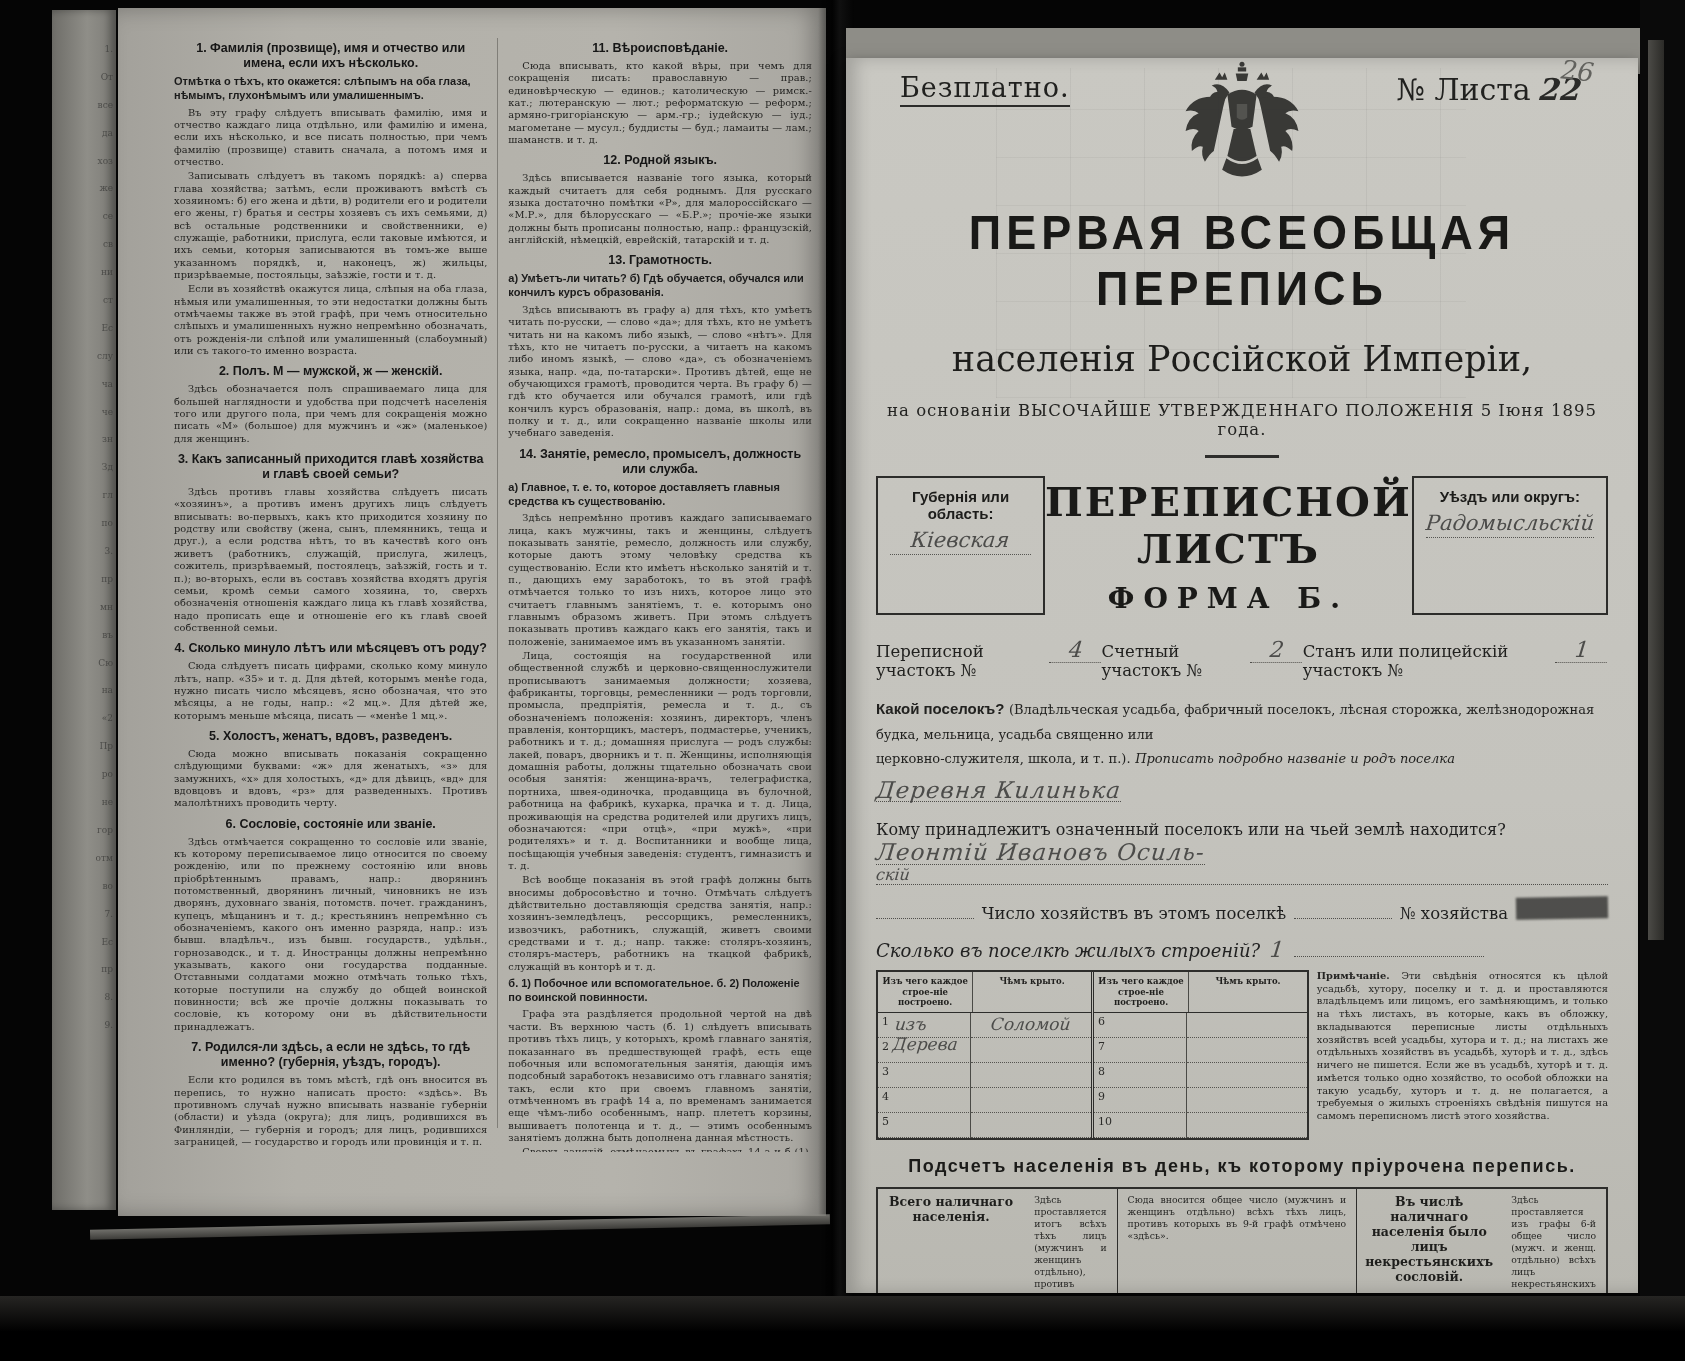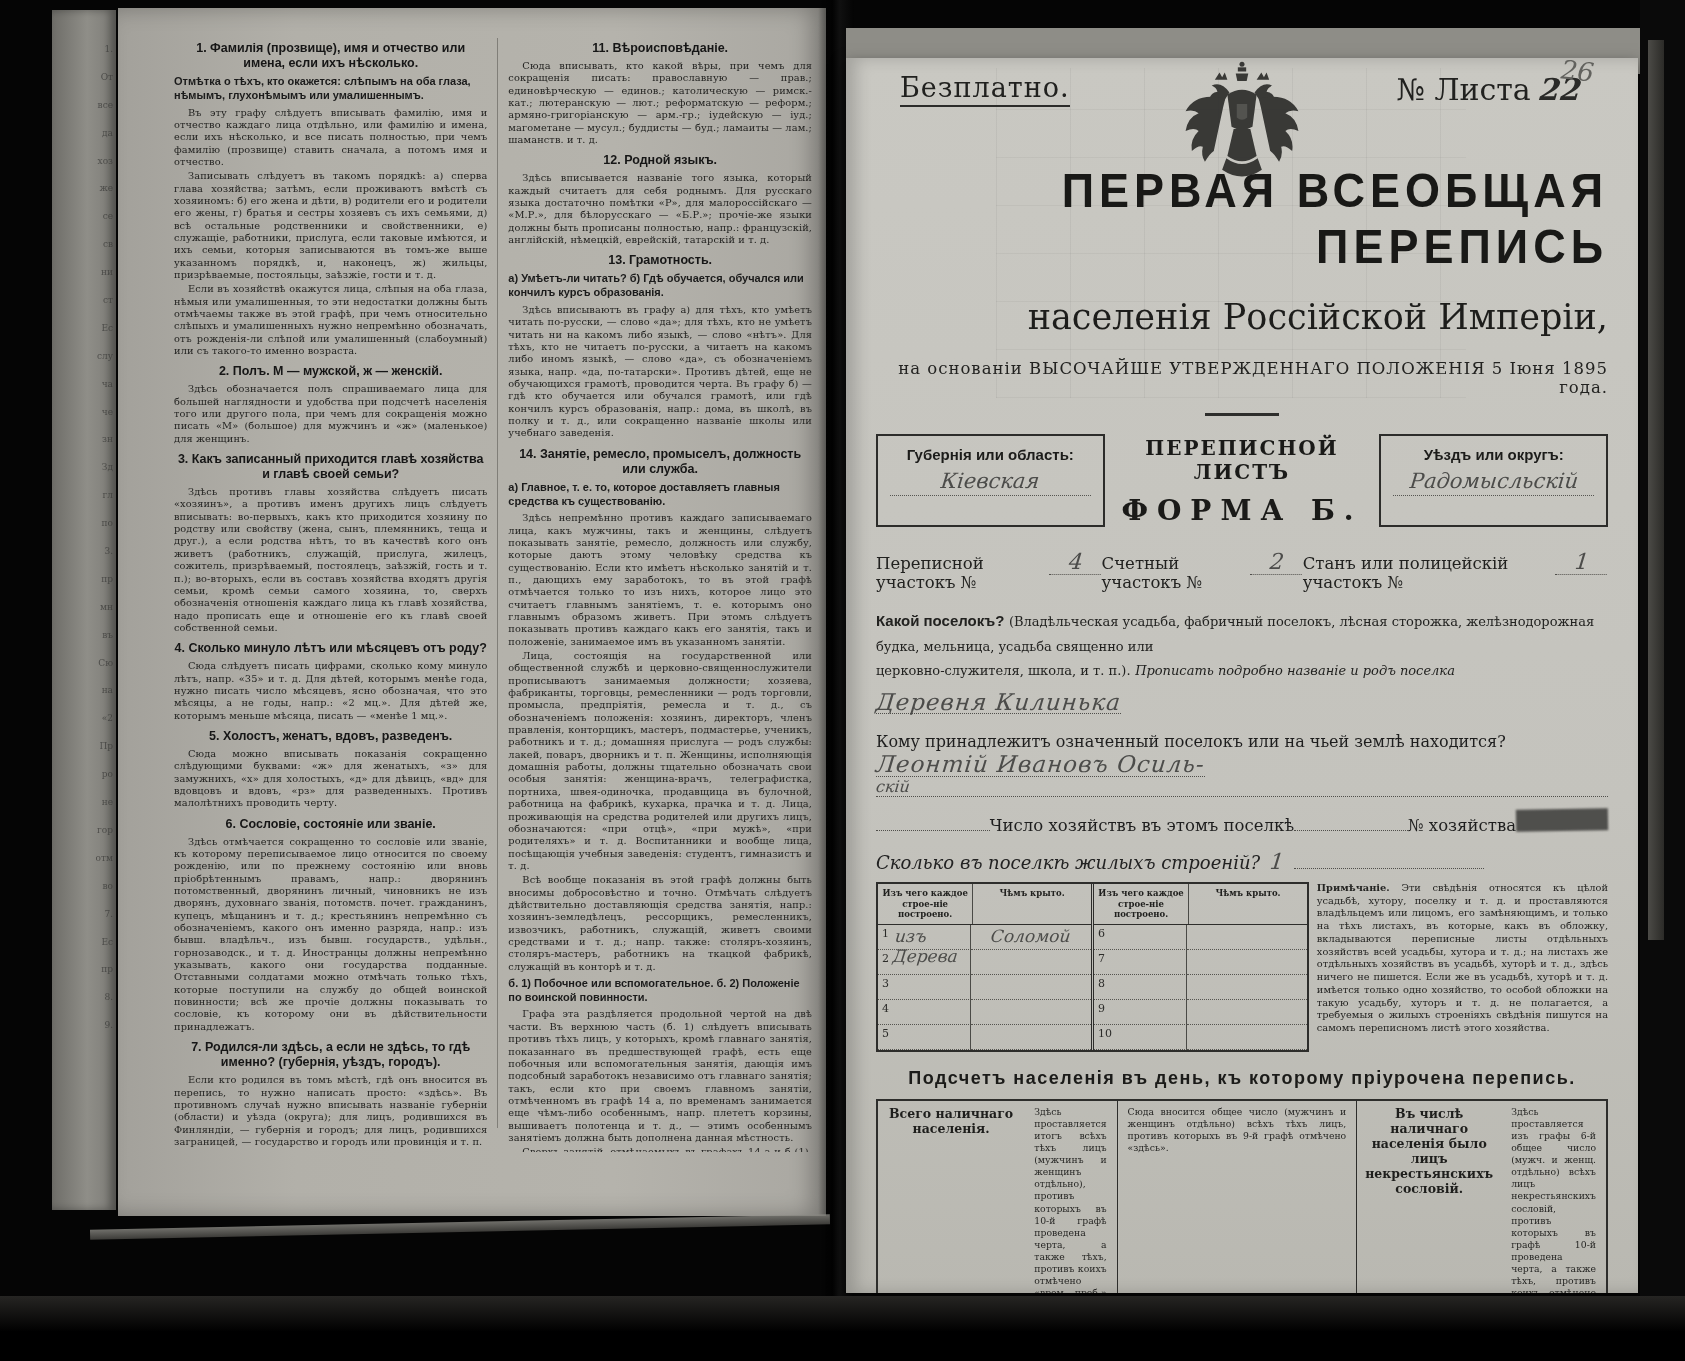--- a/index.html
+++ b/index.html
@@ -45,45 +45,45 @@
   .rp-header{display:flex;justify-content:space-between;align-items:flex-start;position:relative;z-index:2;}
   .free-label{font-size:27px;letter-spacing:1px;margin-left:24px;border-bottom:2px solid #2c2c2a;
     padding-bottom:2px;color:#21211f;}
   .sheet-no{font-size:30px;margin-right:26px;color:#21211f;white-space:nowrap;}
   .hw{font-style:italic;color:#4c4c4a;transform:skewX(-6deg);display:inline-block;
     font-family:"DejaVu Serif",serif;}
   .sheet-no .hw{font-size:30px;color:#2a2a28;font-weight:bold;}
   .corner-note{position:absolute;right:14px;top:-16px;font-size:26px;color:#62625e;
     font-style:italic;transform:rotate(6deg);}
   .eagle{position:absolute;left:50%;top:2px;transform:translateX(-50%);z-index:1;opacity:.92;}
-  .title-block{text-align:right;margin-top:60px;position:relative;z-index:2;}
+  .title-block{text-align:center;margin-top:102px;position:relative;z-index:2;}
   .title1{font-family:"Liberation Sans",sans-serif;font-weight:bold;font-size:45px;
     letter-spacing:5px;color:#191917;transform:scaleY(1.08);}
   .title2{font-size:35px;margin-top:26px;color:#1d1d1b;}
   .title3{font-size:16.5px;margin-top:22px;letter-spacing:1px;color:#232321;}
   .title-rule{width:74px;height:0;border-top:3px solid #2e2e2c;margin:16px auto 0 auto;}
   .formhead{display:flex;justify-content:space-between;align-items:stretch;margin-top:18px;}
   .fh-box{border:2px solid #2c2c2a;width:218px;padding:10px 12px 6px 12px;}
   .fh-label{font-family:"Liberation Sans",sans-serif;font-weight:bold;font-size:15px;text-align:center;color:#1c1c1a;}
   .fh-value{margin-top:6px;text-align:center;border-bottom:1px dotted #565652;padding-bottom:2px;}
   .fh-value .hw{font-size:21px;}
   .fh-center{text-align:center;padding-top:2px;}
-  .fh-t1{font-size:20px;font-weight:bold;letter-spacing:2px;color:#1a1a18;}
+  .fh-t1{font-size:40px;font-weight:bold;letter-spacing:2px;color:#1a1a18;}
   .fh-t2{font-size:28px;font-weight:bold;letter-spacing:9px;margin-top:10px;color:#1a1a18;}
   .uchastki{margin-top:22px;font-size:16.5px;display:flex;align-items:baseline;gap:0;color:#21211f;}
   .u-val{font-size:22px;min-width:52px;text-align:center;border-bottom:1px dotted #504f4b;}
   .settlement{margin-top:16px;font-size:14.5px;line-height:1.7;color:#222220;}
   .q-bold{font-family:"Liberation Sans",sans-serif;font-weight:bold;font-size:15px;}
   .q-note{font-size:13px;}
   .q-instr{font-style:italic;font-size:13px;}
   .settle-val .hw,.owner-line .hw{font-size:23px;letter-spacing:1px;}
   .dotline{border-bottom:1px dotted #504f4b;}
   .owner-line{margin-top:10px;font-size:16px;}
   .owner2{border-bottom:1px dotted #504f4b;font-size:16px;}
-  .households{display:flex;align-items:baseline;margin-top:12px;font-size:16.5px;}
+  .households{display:flex;align-items:baseline;margin-top:12px;font-size:16.5px;gap:8px;}
   .households .grow{flex:1;border-bottom:1px dotted #504f4b;height:14px;}
   .smudge{width:92px;height:22px;background:#3b3b39;filter:blur(1px);opacity:.85;transform:rotate(-1deg);}
   .bld-label-row{margin-top:14px;font-size:18px;font-style:italic;display:flex;align-items:baseline;gap:10px;color:#222;}
   .bld-label-row .hw{font-size:22px;}
   .bld-label-row .grow{width:190px;border-bottom:1px dotted #504f4b;height:14px;}
   .bld-flex{display:flex;margin-top:8px;gap:8px;}
   .b-table{border:2.5px solid #2d2d2b;width:436px;display:flex;}
   .b-half{flex:1;display:flex;flex-direction:column;}
   .b-half.first{border-right:3px double #2d2d2b;}
   .b-headrow{display:flex;border-bottom:1.5px solid #2d2d2b;}

